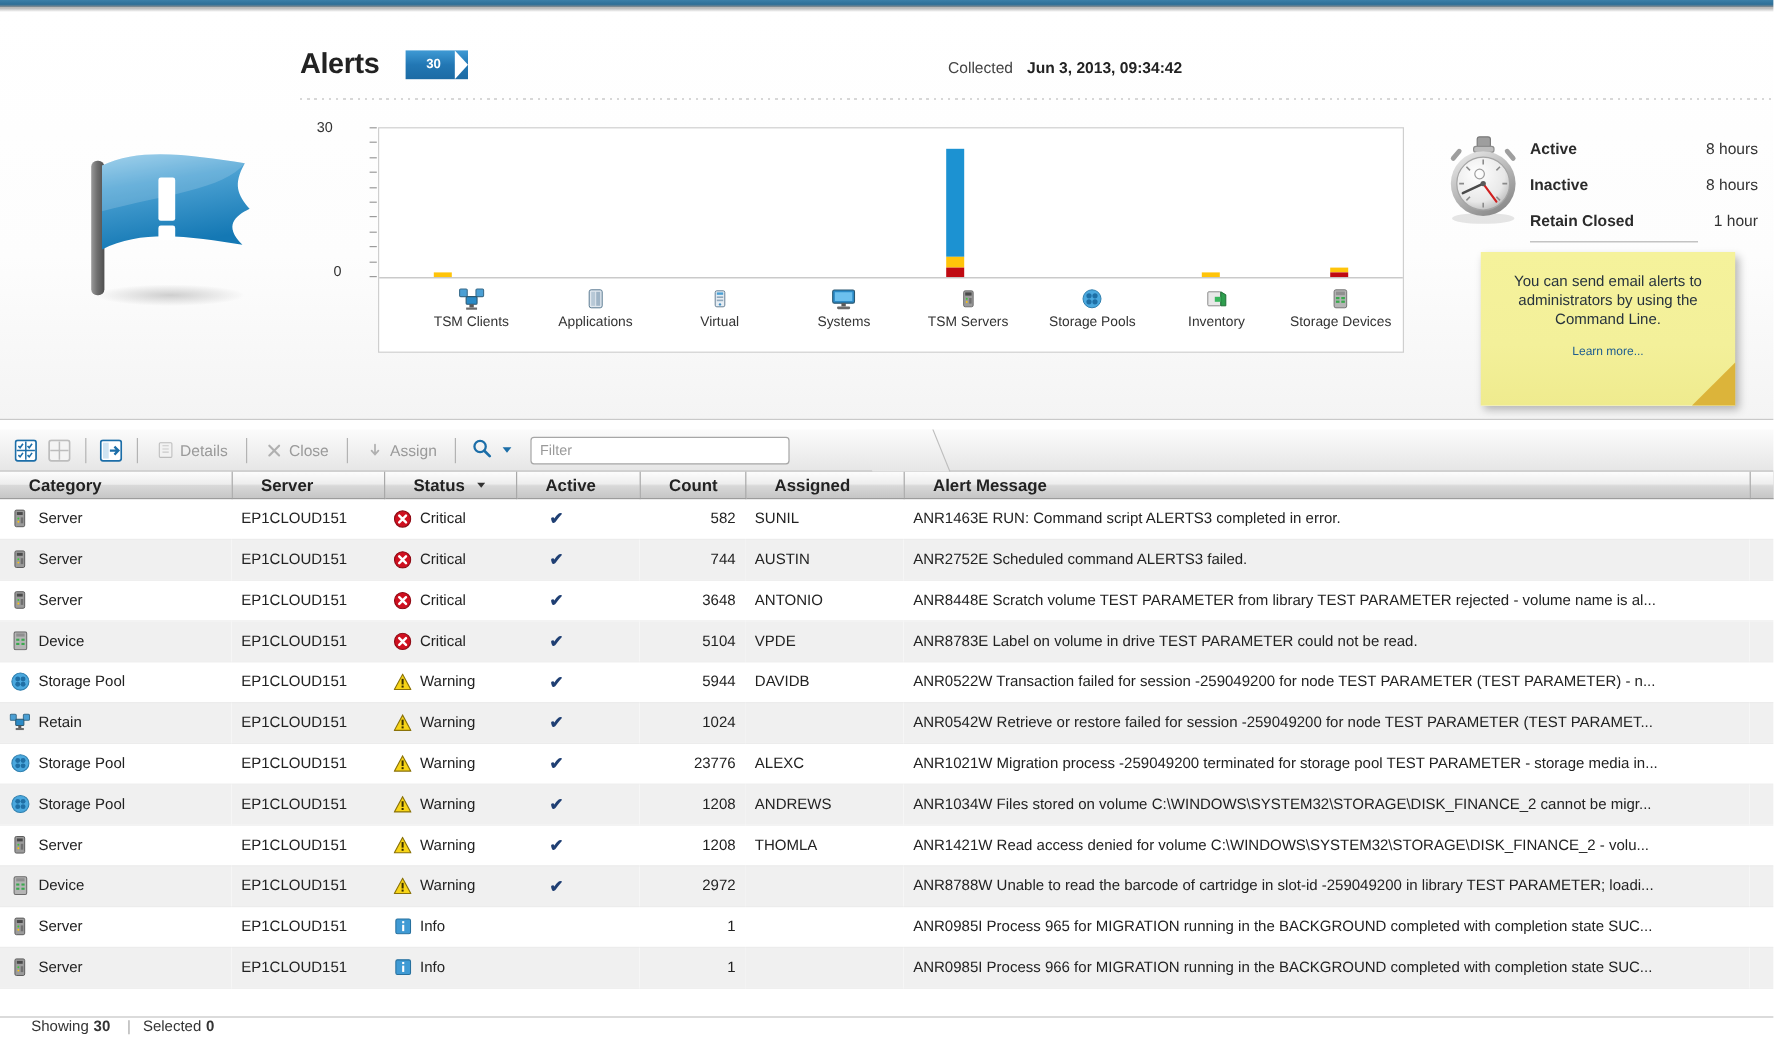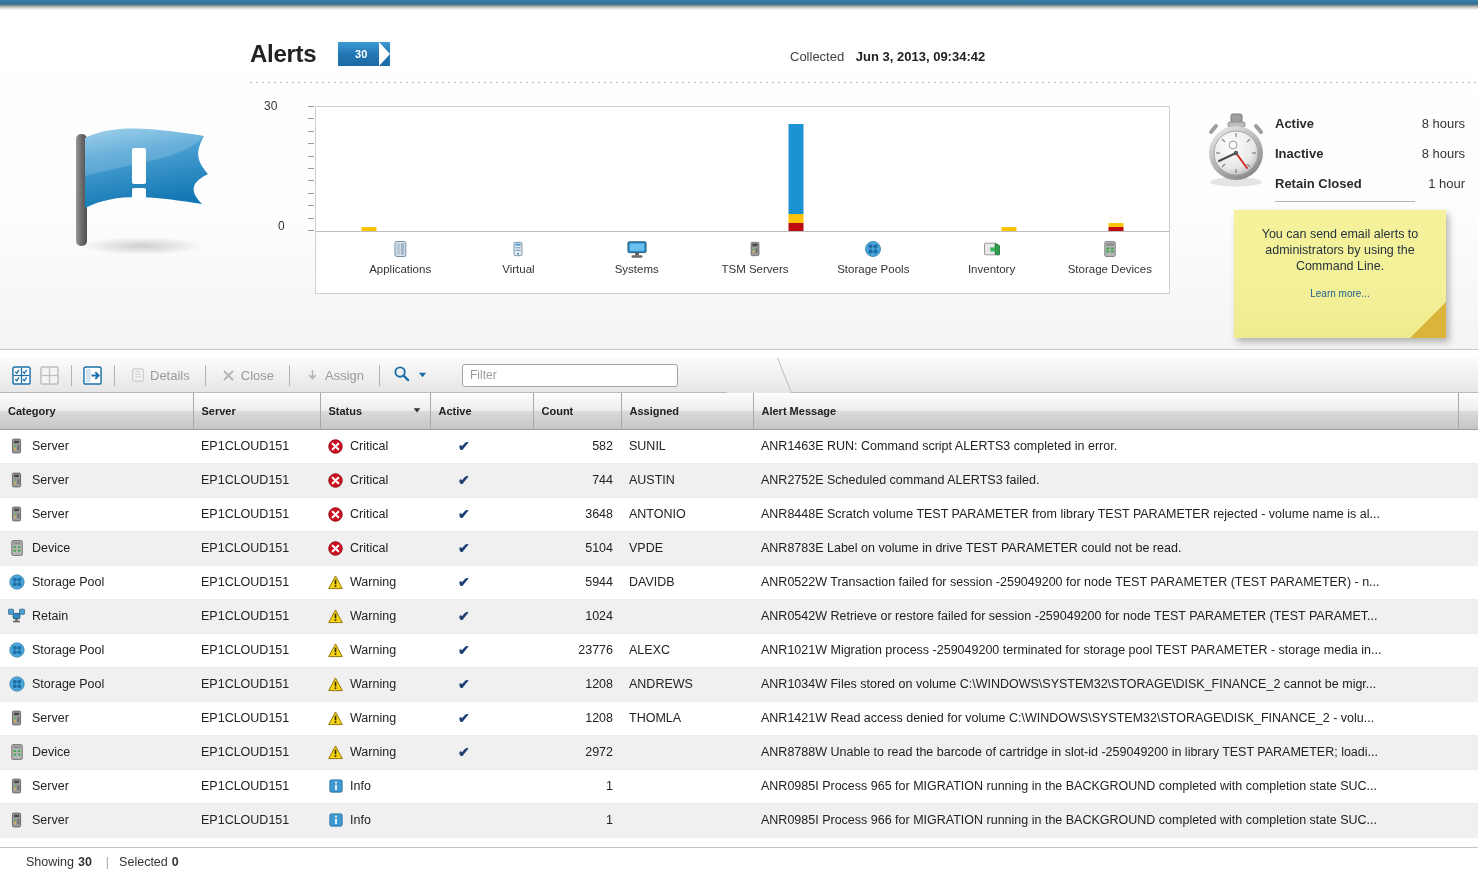--- a/index.html
+++ b/index.html
@@ -114,57 +114,57 @@
     background:linear-gradient(to bottom,#fbfbfb,#e6e6e6);
     border-right:1px solid #bdbdbd;
     transform:skewX(22deg);
   }
   .tb-icon-btn { width:26px; height:25px; display:flex; align-items:center; justify-content:center; margin-right:2px; }
   .tb-sep { width:1px; height:21px; background:#b3b3b3; margin:0 7px; }
   .tb-btn { display:flex; align-items:center; gap:5px; padding:0 8px; height:25px; color:#9a9a9a; font-size:13px; }
   .tb-btn .tbi { width:15px; height:15px; display:flex; align-items:center; justify-content:center; }
   #search-btn { display:flex; align-items:center; gap:7px; padding:0 6px; }
   #filter-input {
-    margin-left:28px; width:216px; height:23px;
+    margin-left:8px; width:216px; height:23px;
     border:1px solid #a6a6a6; border-radius:3px;
     background:#fff; font-size:12px; color:#8d8d8d;
     padding:0 7px; font-family:"Liberation Sans", sans-serif;
   }
   #filter-input::placeholder { color:#9a9a9a; }
 
   
   table#grid { width:1478px; border-collapse:collapse; table-layout:fixed; }
   table#grid thead th {
-    height:36px;
+    height:22px;
     background:linear-gradient(to bottom,#fdfdfd 0%,#ededed 48%,#d9d9d9 52%,#c6c6c6 100%);
     border-right:1px solid #a9a9a9;
     border-bottom:1px solid #9c9c9c;
-    font-size:11px; font-weight:bold; color:#222;
-    text-align:left; padding:0 8px;
+    font-size:14px; font-weight:bold; color:#222;
+    text-align:left; padding:0 24px;
     white-space:nowrap;
   }
   table#grid thead th .hdr { display:flex; align-items:center; justify-content:space-between; }
   table#grid tbody td {
     height:34px; font-size:12.5px; color:#222;
     padding:0 8px; border-bottom:1px solid #ececec;
     white-space:nowrap; overflow:hidden; text-overflow:ellipsis;
   }
   tbody tr.alt td { background:#f0f0f0; }
   tbody tr td { background:#ffffff; }
   .cell-flex { display:flex; align-items:center; gap:7px; }
   td.num { text-align:right; padding-right:14px; }
   td.center { text-align:center; }
   .row-icon { width:17px; height:17px; flex:0 0 17px; display:inline-flex; align-items:center; justify-content:center; }
   .status-icon { width:15px; height:15px; flex:0 0 15px; display:inline-flex; align-items:center; justify-content:center; }
   .check { color:#1f3f73; font-size:14px; font-weight:bold; }
 
   #grid-footer {
     position:absolute; left:0; bottom:0; width:1478px; height:28px;
     background:#fff; border-top:1px solid #c4c4c4;
-    display:flex; align-items:center; padding-left:26px;
+    display:flex; padding-left:26px;
     font-size:12.5px; color:#333;
   }
   #grid-footer b { margin:0 4px; }
   #grid-footer .divider { margin:0 10px; color:#aaa; }
 </style>
 </head>
 <body>
 
 <div id="topbar"></div>
 <div id="topbar-shadow"></div>
@@ -261,20 +261,32 @@
           </div>
           <div class="bar-slot">
             <div class="stack">
               <div class="seg critical" style="height: 4.13333px; background: rgb(192, 10, 18);"></div>
               <div class="seg warning" style="height: 4.13333px; background: rgb(255, 196, 10);"></div>
             </div>
           </div>
         </div>
       <div id="baseline"></div>
       <div id="x-axis">
+          <div class="x-cat">
+            <div class="cat-icon">
+              <svg viewBox="0 0 24 22" width="24" height="20">
+                <rect x="1" y="2" width="7" height="7" rx="1" fill="#4a9fd4" stroke="#3a6d8c"></rect>
+                <rect x="16" y="2" width="7" height="7" rx="1" fill="#4a9fd4" stroke="#3a6d8c"></rect>
+                <rect x="7" y="9" width="10" height="7" rx="1" fill="#2b8ac6" stroke="#2a5872"></rect>
+                <rect x="10" y="16" width="4" height="3" fill="#5a5a5a"></rect>
+                <rect x="7" y="19" width="10" height="2" fill="#6a6a6a"></rect>
+              </svg>
+            </div>
+            <div class="cat-label">TSM Clients</div>
+          </div>
           <div class="x-cat">
             <div class="cat-icon">
               <svg viewBox="0 0 24 22" width="20" height="20">
                 <rect x="6" y="2" width="13" height="18" rx="2" fill="#dfe7ee" stroke="#5a7a92"></rect>
                 <rect x="8" y="4" width="4" height="14" fill="#b7c8d6"></rect>
                 <rect x="13" y="4" width="4" height="14" fill="#9fb4c6"></rect>
               </svg>
             </div>
             <div class="cat-label">Applications</div>
           </div>

